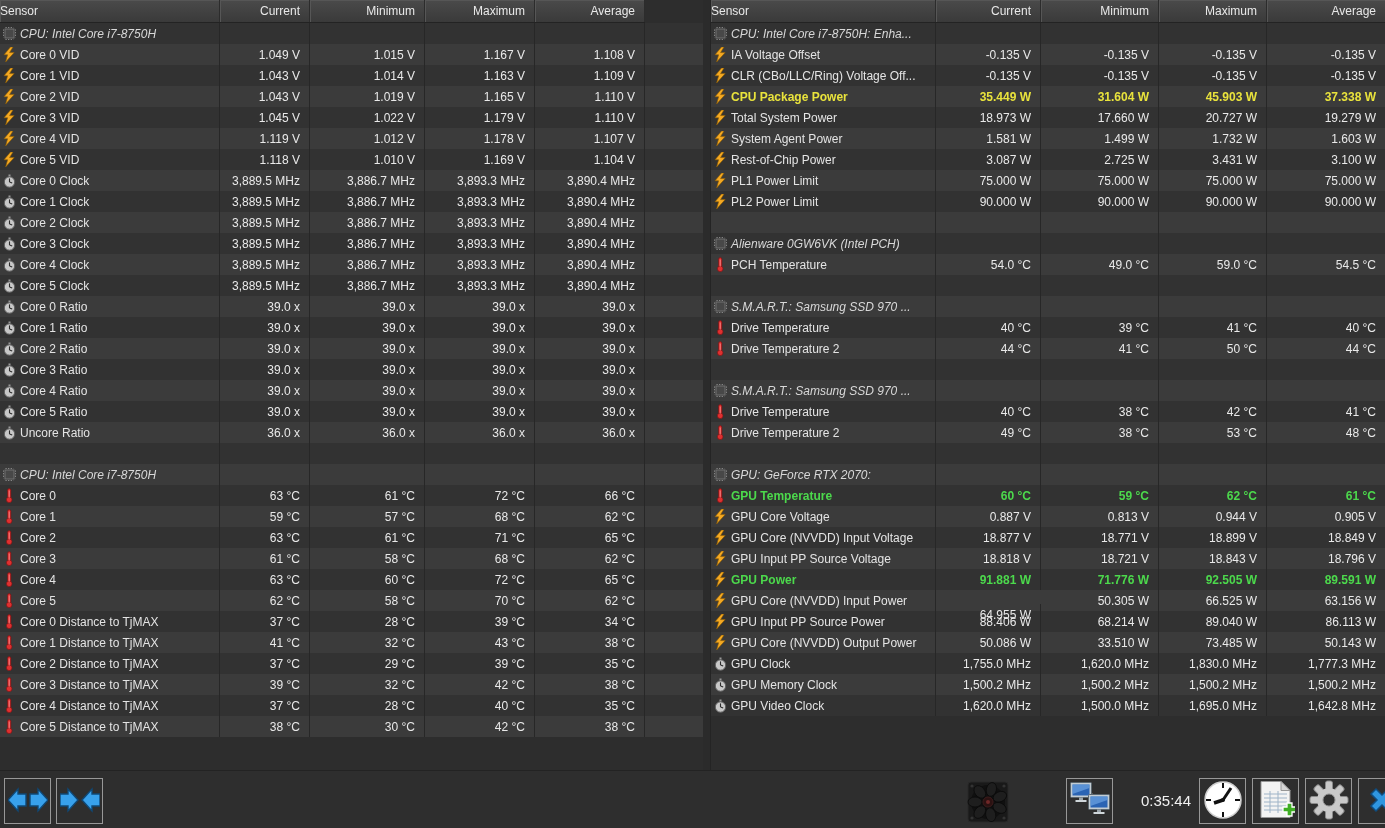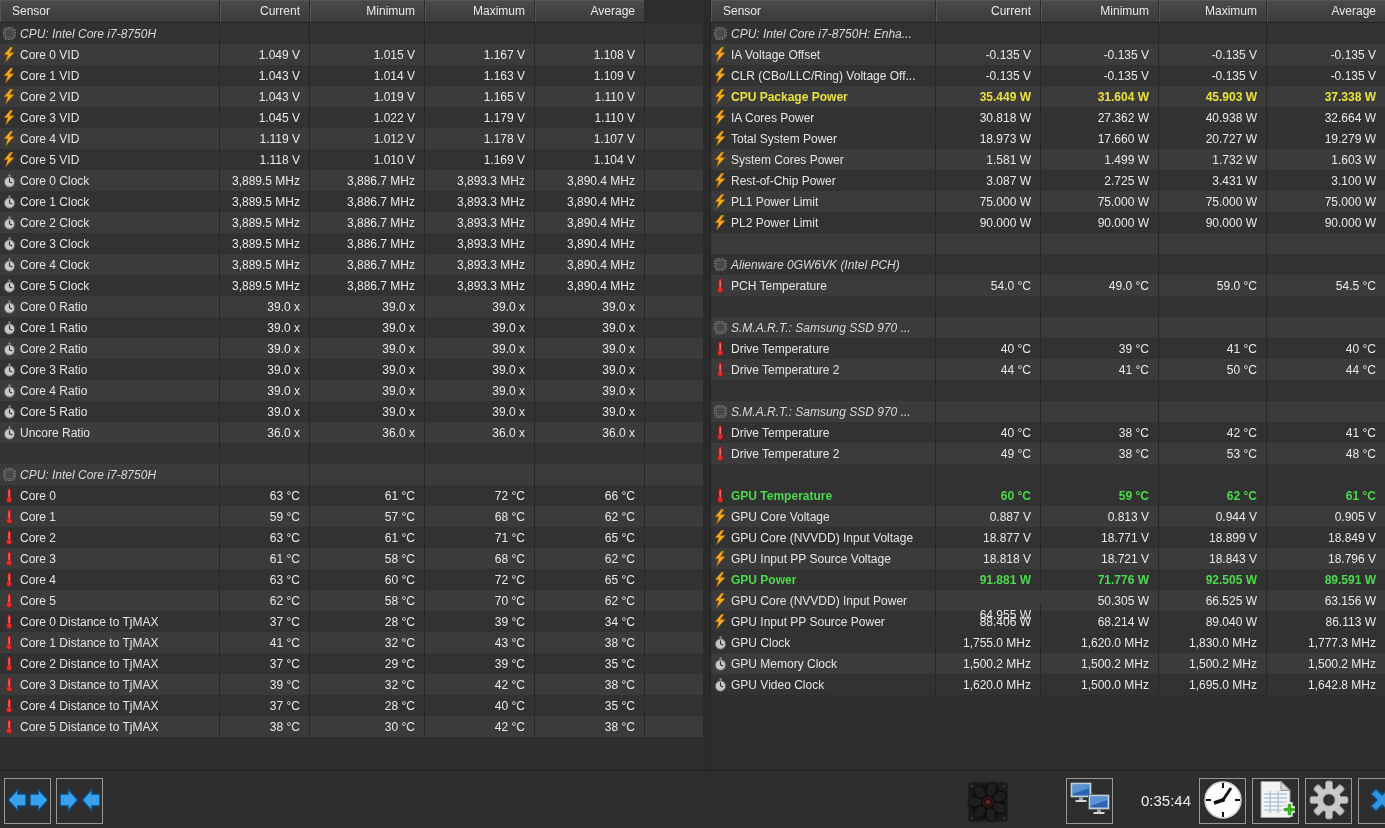--- a/index.html
+++ b/index.html
@@ -5,21 +5,21 @@
   html,body{margin:0;padding:0;background:#222;overflow:hidden;}
   .screen{position:relative;width:1385px;height:828px;background:#2b2b2b;
     font-family:"Liberation Sans",sans-serif;font-size:12px;color:#e6e6e6;overflow:hidden;}
   .panel{position:absolute;top:0;height:770px;background:#2d2d2d;}
   .panel.left{left:0;width:703px;}
   .panel.right{left:710px;width:675px;border-left:1px solid #242424;}
   .hdr{display:flex;height:22px;background:linear-gradient(#4a4a4a,#3a3a3a);
     border-bottom:1px solid #232323;}
   .hdr .hc{box-sizing:border-box;display:flex;align-items:center;height:22px;
     border-right:1px solid #2c2c2c;box-shadow:inset 1px 1px 0 #565656;color:#e8e8e8;}
-  .hdr .hc.first{padding-left:12px;}
+  .hdr .hc.first{}
   .hdr .hc.num{justify-content:flex-end;padding-right:9px;}
   .row{display:flex;height:21px;align-items:center;}
   .r-light{background:#3b3b3b;}
   .r-dark{background:#323232;}
   .cell{box-sizing:border-box;height:21px;display:flex;align-items:center;}
   .c-icon{width:18px;justify-content:center;}
   .c-label{padding-left:2px;border-right:1px solid #272727;color:#e4e4e4;
     white-space:nowrap;overflow:hidden;}
   .c-val{justify-content:flex-end;padding-right:9px;border-right:1px solid #272727;
     color:#e9e9e9;white-space:nowrap;}
@@ -588,45 +588,33 @@
         <div class="cell c-val" style="width: 118px;">31.604 W</div>
         <div class="cell c-val" style="width: 108px;">45.903 W</div>
         <div class="cell c-val" style="width: 119px;">37.338 W</div>
       </div>
       <div class="row r-dark">
         <div class="cell c-icon">
           <svg width="12" height="15" viewBox="0 0 12 15">
             <polygon points="7.5,0 1,7.8 4.6,7.8 2.6,15 11.2,5.6 6.6,5.6 10,0" fill="#f4a923" stroke="#8a5a00" stroke-width="0.6"></polygon>
           </svg>
         </div>
-        <div class="cell c-label" style="width: 207px;">IA Cores Power</div>
-        <div class="cell c-val" style="width: 105px;">30.818 W</div>
-        <div class="cell c-val" style="width: 118px;">27.362 W</div>
-        <div class="cell c-val" style="width: 108px;">40.938 W</div>
-        <div class="cell c-val" style="width: 119px;">32.664 W</div>
-      </div>
-      <div class="row r-dark">
-        <div class="cell c-icon">
-          <svg width="12" height="15" viewBox="0 0 12 15">
-            <polygon points="7.5,0 1,7.8 4.6,7.8 2.6,15 11.2,5.6 6.6,5.6 10,0" fill="#f4a923" stroke="#8a5a00" stroke-width="0.6"></polygon>
-          </svg>
-        </div>
         <div class="cell c-label" style="width: 207px;">Total System Power</div>
         <div class="cell c-val" style="width: 105px;">18.973 W</div>
         <div class="cell c-val" style="width: 118px;">17.660 W</div>
         <div class="cell c-val" style="width: 108px;">20.727 W</div>
         <div class="cell c-val" style="width: 119px;">19.279 W</div>
       </div>
       <div class="row r-light">
         <div class="cell c-icon">
           <svg width="12" height="15" viewBox="0 0 12 15">
             <polygon points="7.5,0 1,7.8 4.6,7.8 2.6,15 11.2,5.6 6.6,5.6 10,0" fill="#f4a923" stroke="#8a5a00" stroke-width="0.6"></polygon>
           </svg>
         </div>
-        <div class="cell c-label" style="width: 207px;">System Cores Power</div>
+        <div class="cell c-label" style="width: 207px;">System Agent Power</div>
         <div class="cell c-val" style="width: 105px;">1.581 W</div>
         <div class="cell c-val" style="width: 118px;">1.499 W</div>
         <div class="cell c-val" style="width: 108px;">1.732 W</div>
         <div class="cell c-val" style="width: 119px;">1.603 W</div>
       </div>
       <div class="row r-dark">
         <div class="cell c-icon">
           <svg width="12" height="15" viewBox="0 0 12 15">
             <polygon points="7.5,0 1,7.8 4.6,7.8 2.6,15 11.2,5.6 6.6,5.6 10,0" fill="#f4a923" stroke="#8a5a00" stroke-width="0.6"></polygon>
           </svg>
@@ -810,20 +798,38 @@
         <div class="cell c-val" style="width: 119px;">48 °C</div>
       </div>
       <div class="row r-dark">
         <div class="cell c-icon"></div>
         <div class="cell c-label" style="width: 207px;"></div>
         <div class="cell c-val" style="width: 105px;"></div>
         <div class="cell c-val" style="width: 118px;"></div>
         <div class="cell c-val" style="width: 108px;"></div>
         <div class="cell c-val" style="width: 119px;"></div>
       </div>
+      <div class="row r-light group">
+        <div class="cell c-icon">
+          <svg width="13" height="13">
+            <rect x="2" y="2" width="9" height="9" fill="#484848" stroke="#707070"></rect>
+            <g stroke="#8d8d8d" stroke-width="1" stroke-dasharray="1.2,1.4">
+              <line x1="2.5" y1="0.5" x2="10.5" y2="0.5"></line>
+              <line x1="2.5" y1="12.5" x2="10.5" y2="12.5"></line>
+              <line x1="0.5" y1="2.5" x2="0.5" y2="10.5"></line>
+              <line x1="12.5" y1="2.5" x2="12.5" y2="10.5"></line>
+            </g>
+          </svg>
+        </div>
+        <div class="cell c-label" style="width: 207px;">GPU: GeForce RTX 2070:</div>
+        <div class="cell c-val" style="width: 105px;"></div>
+        <div class="cell c-val" style="width: 118px;"></div>
+        <div class="cell c-val" style="width: 108px;"></div>
+        <div class="cell c-val" style="width: 119px;"></div>
+      </div>
       <div class="row r-dark hl-green">
         <div class="cell c-icon">
           <svg width="9" height="15">
             <rect x="2.6" y="0.6" width="3.2" height="9.5" rx="1.6" fill="#df3030" stroke="#7d1414" stroke-width="0.7"></rect>
             <circle cx="4.2" cy="11.8" r="2.8" fill="#df3030" stroke="#7d1414" stroke-width="0.7"></circle>
             <line x1="4.2" y1="2.5" x2="4.2" y2="9.5" stroke="#ff9a9a" stroke-width="0.8"></line>
           </svg>
         </div>
         <div class="cell c-label" style="width: 207px;">GPU Temperature</div>
         <div class="cell c-val" style="width: 105px;">60 °C</div>
@@ -895,20 +901,32 @@
         <div class="cell c-icon">
           <svg width="12" height="15" viewBox="0 0 12 15">
             <polygon points="7.5,0 1,7.8 4.6,7.8 2.6,15 11.2,5.6 6.6,5.6 10,0" fill="#f4a923" stroke="#8a5a00" stroke-width="0.6"></polygon>
           </svg>
         </div>
         <div class="cell c-label" style="width: 207px;">GPU Input PP Source Power</div>
         <div class="cell c-val" style="width: 105px;">88.406 W</div>
         <div class="cell c-val" style="width: 118px;">68.214 W</div>
         <div class="cell c-val" style="width: 108px;">89.040 W</div>
         <div class="cell c-val" style="width: 119px;">86.113 W</div>
+      </div>
+      <div class="row r-light">
+        <div class="cell c-icon">
+          <svg width="12" height="15" viewBox="0 0 12 15">
+            <polygon points="7.5,0 1,7.8 4.6,7.8 2.6,15 11.2,5.6 6.6,5.6 10,0" fill="#f4a923" stroke="#8a5a00" stroke-width="0.6"></polygon>
+          </svg>
+        </div>
+        <div class="cell c-label" style="width: 207px;">GPU Core (NVVDD) Output Power</div>
+        <div class="cell c-val" style="width: 105px;">50.086 W</div>
+        <div class="cell c-val" style="width: 118px;">33.510 W</div>
+        <div class="cell c-val" style="width: 108px;">73.485 W</div>
+        <div class="cell c-val" style="width: 119px;">50.143 W</div>
       </div>
       <div class="row r-dark">
         <div class="cell c-icon">
           <svg width="13" height="14">
             <rect x="5.5" y="0.5" width="2" height="2.2" fill="#9a9a9a"></rect>
             <circle cx="6.5" cy="8" r="5.2" fill="#c8c8c8" stroke="#606060"></circle>
             <line x1="6.5" y1="8" x2="6.5" y2="4.4" stroke="#2c2c2c" stroke-width="1.1"></line>
             <line x1="6.5" y1="8" x2="9.2" y2="9" stroke="#2c2c2c" stroke-width="1.1"></line>
           </svg>
         </div>

